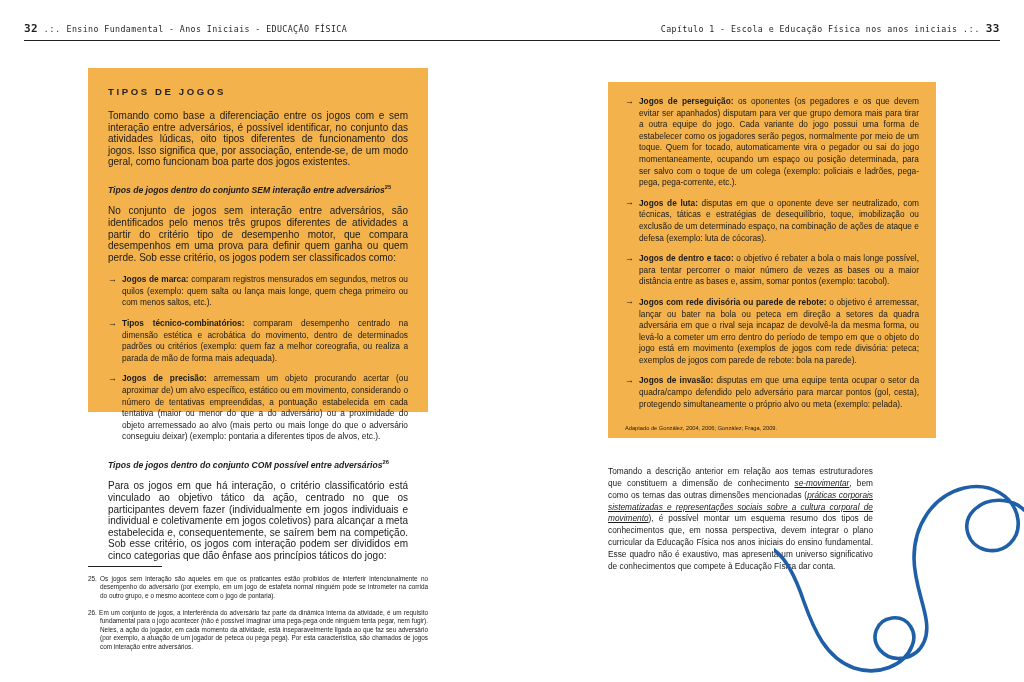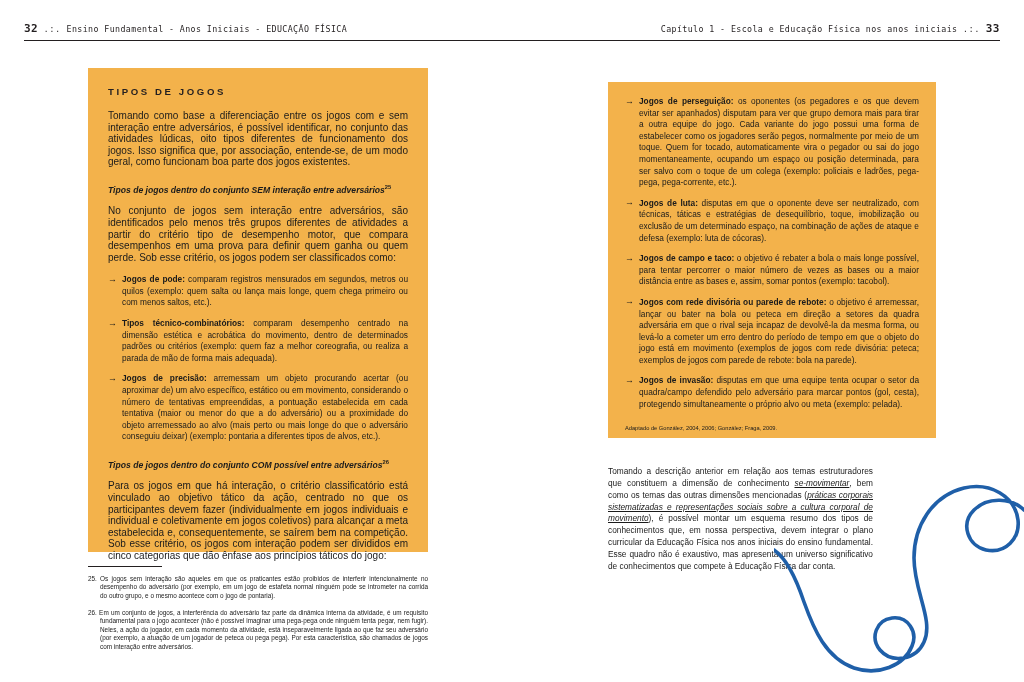--- a/index.html
+++ b/index.html
@@ -58,21 +58,21 @@
   
   .panel {
     position: absolute;
     background: #f3b24b;
     box-sizing: border-box;
   }
   .panel-left {
     left: 88px;
     top: 68px;
     width: 340px;
-    height: 484px;
+    height: 344px;
     padding: 18px 20px 16px 20px;
   }
   .panel-right {
     left: 608px;
     top: 82px;
     width: 328px;
     height: 356px;
     padding: 14px 17px 12px 17px;
   }
 
@@ -223,21 +223,21 @@
 
     <h3 class="subhead">
       <span>Tipos de jogos dentro do conjunto SEM interação entre adversários</span><sup>25</sup>
     </h3>
 
     <p class="body">No conjunto de jogos sem interação entre adversários, são identificados pelo menos três grupos diferentes de atividades a partir do critério tipo de desempenho motor, que compara desempenhos em uma prova para definir quem ganha ou quem perde. Sob esse critério, os jogos podem ser classificados como:</p>
 
     <ul class="arrow-list">
       <li>
         <span class="arrow">→</span>
-        <b>Jogos de pode:</b><span> comparam registros mensurados em segundos, metros ou quilos (exemplo: quem salta ou lança mais longe, quem chega primeiro ou com menos saltos, etc.).</span>
+        <b>Jogos de marca:</b><span> comparam registros mensurados em segundos, metros ou quilos (exemplo: quem salta ou lança mais longe, quem chega primeiro ou com menos saltos, etc.).</span>
       </li>
       <li>
         <span class="arrow">→</span>
         <b>Tipos técnico-combinatórios:</b><span> comparam desempenho centrado na dimensão estética e acrobática do movimento, dentro de determinados padrões ou critérios (exemplo: quem faz a melhor coreografia, ou realiza a parada de mão de forma mais adequada).</span>
       </li>
       <li>
         <span class="arrow">→</span>
         <b>Jogos de precisão:</b><span> arremessam um objeto procurando acertar (ou aproximar de) um alvo específico, estático ou em movimento, considerando o número de tentativas empreendidas, a pontuação estabelecida em cada tentativa (maior ou menor do que a do adversário) ou a proximidade do objeto arremessado ao alvo (mais perto ou mais longe do que o adversário conseguiu deixar) (exemplo: pontaria a diferentes tipos de alvos, etc.).</span>
       </li>
     </ul>
@@ -264,21 +264,21 @@
       <li>
         <span class="arrow">→</span>
         <b>Jogos de perseguição:</b><span> os oponentes (os pegadores e os que devem evitar ser apanhados) disputam para ver que grupo demora mais para tirar a outra equipe do jogo. Cada variante do jogo possui uma forma de estabelecer como os jogadores serão pegos, normalmente por meio de um toque. Quem for tocado, automaticamente vira o pegador ou sai do jogo momentaneamente, ocupando um espaço ou posição determinada, para ser salvo com o toque de um colega (exemplo: policiais e ladrões, pega-pega, pega-corrente, etc.).</span>
       </li>
       <li>
         <span class="arrow">→</span>
         <b>Jogos de luta:</b><span> disputas em que o oponente deve ser neutralizado, com técnicas, táticas e estratégias de desequilíbrio, toque, imobilização ou exclusão de um determinado espaço, na combinação de ações de ataque e defesa (exemplo: luta de cócoras).</span>
       </li>
       <li>
         <span class="arrow">→</span>
-        <b>Jogos de campo e taco:</b><span> o objetivo é rebater a bola o mais longe possível, para tentar percorrer o maior número de vezes as bases ou a maior distância entre as bases e, assim, somar pontos (exemplo: tacobol).</span>
+        <b>Jogos de dentro e taco:</b><span> o objetivo é rebater a bola o mais longe possível, para tentar percorrer o maior número de vezes as bases ou a maior distância entre as bases e, assim, somar pontos (exemplo: tacobol).</span>
       </li>
       <li>
         <span class="arrow">→</span>
         <b>Jogos com rede divisória ou parede de rebote:</b><span> o objetivo é arremessar, lançar ou bater na bola ou peteca em direção a setores da quadra adversária em que o rival seja incapaz de devolvê-la da mesma forma, ou levá-lo a cometer um erro dentro do período de tempo em que o objeto do jogo está em movimento (exemplos de jogos com rede divisória: peteca; exemplos de jogos com parede de rebote: bola na parede).</span>
       </li>
       <li>
         <span class="arrow">→</span>
         <b>Jogos de invasão:</b><span> disputas em que uma equipe tenta ocupar o setor da quadra/campo defendido pelo adversário para marcar pontos (gol, cesta), protegendo simultaneamente o próprio alvo ou meta (exemplo: pelada).</span>
       </li>
     </ul>

